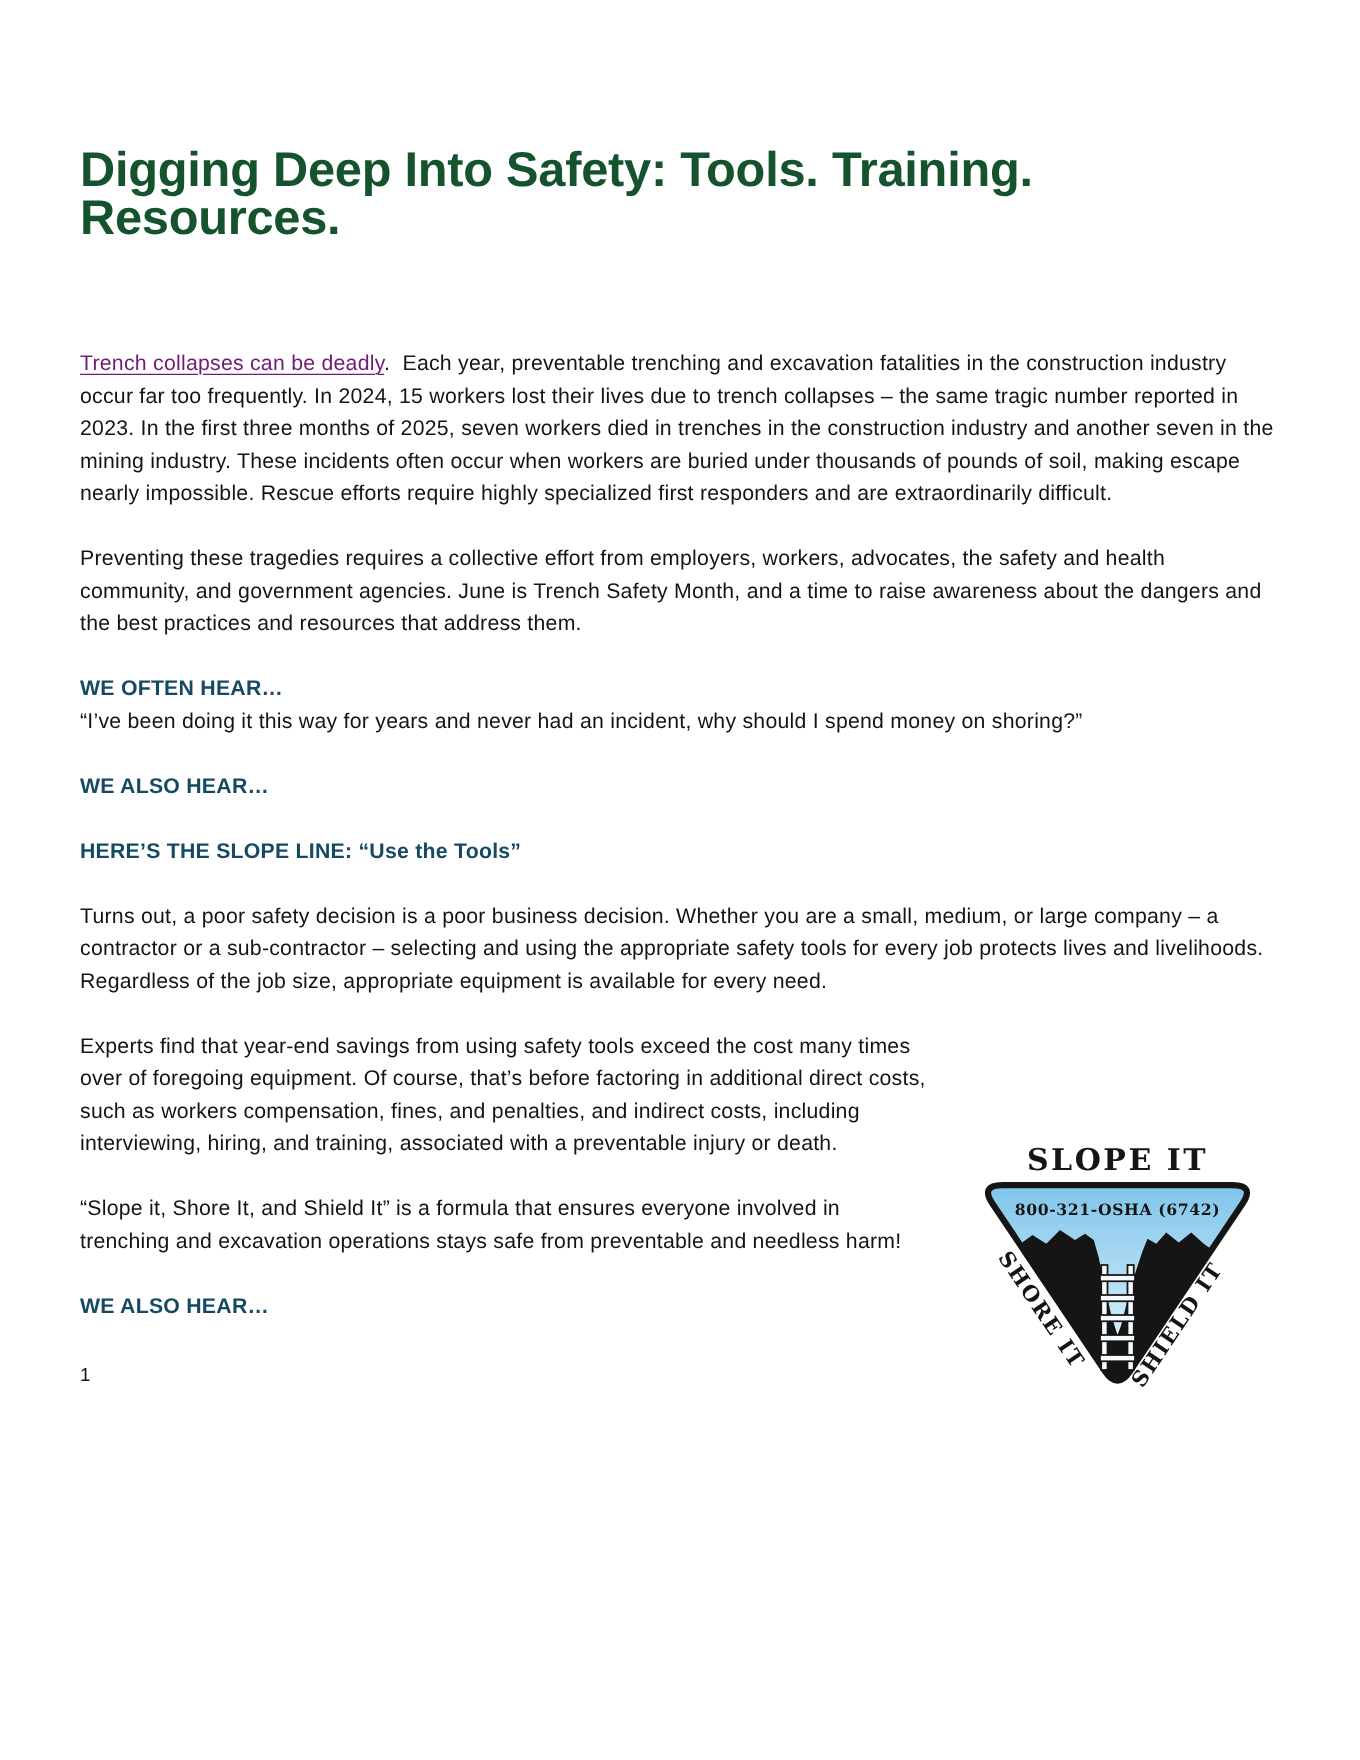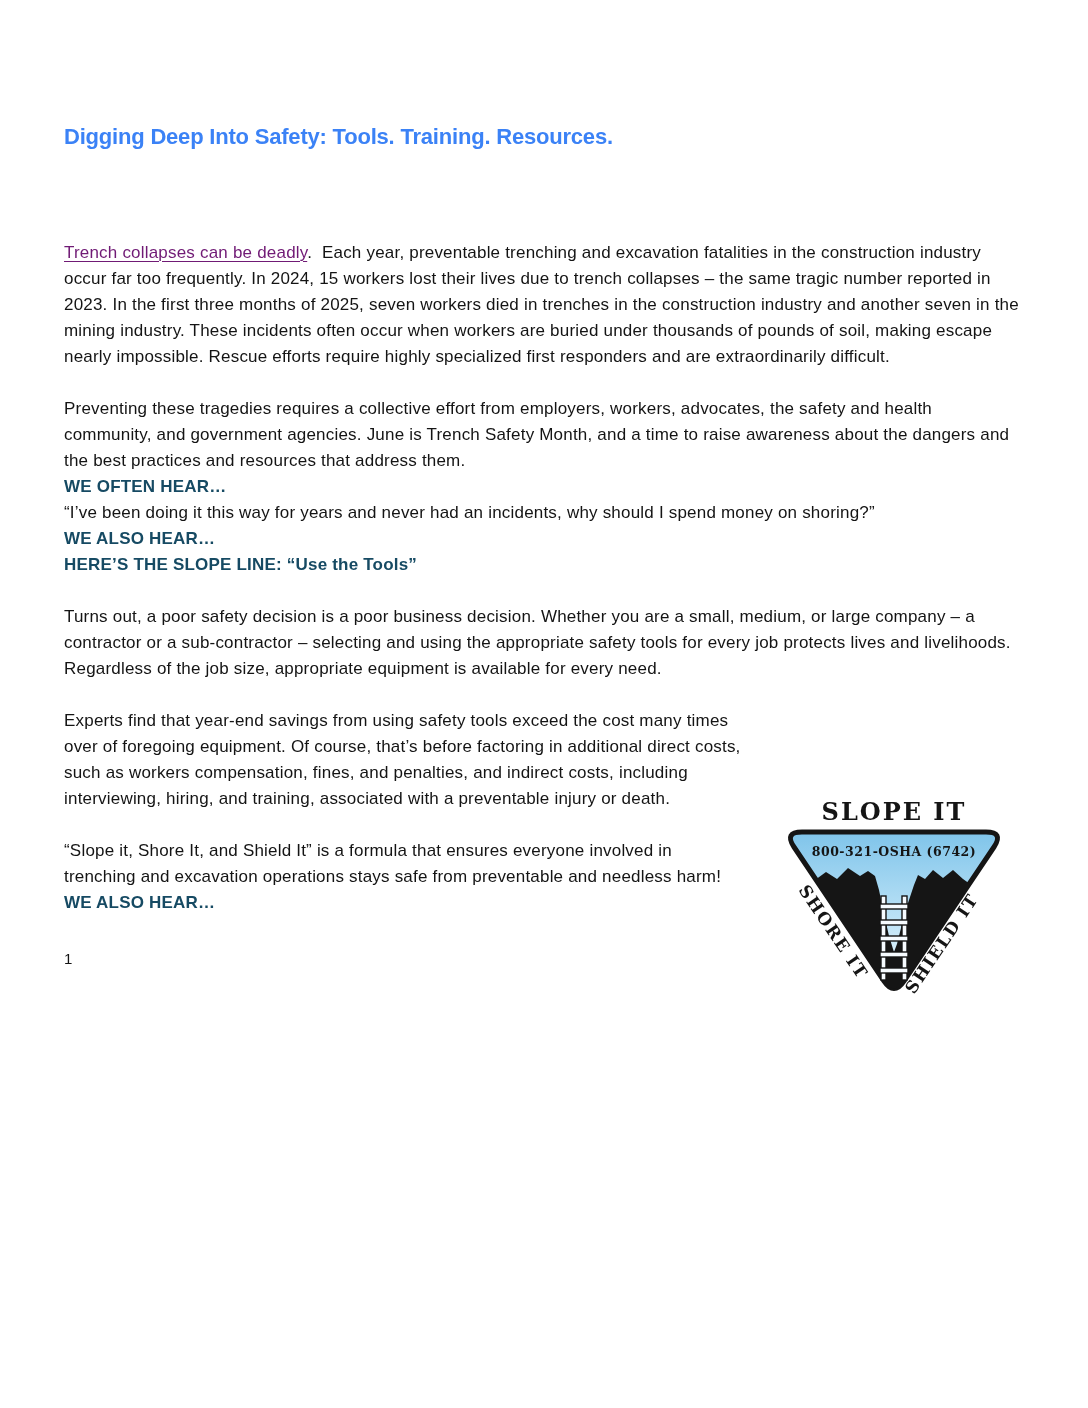--- a/index.html
+++ b/index.html
@@ -11,35 +11,35 @@
     background: #ffffff;
     overflow: hidden;
     font-family: "Liberation Sans", "DejaVu Sans", sans-serif;
     color: #141414;
   }
   .content {
     padding: 0 64px;
   }
   h1.doc-title {
     margin: 118px 0 84px 0;
-    font-size: 22px;
+    font-size: 39px;
     line-height: 38px;
     font-weight: 600;
     letter-spacing: -0.2px;
-    color: #3b82f6;
+    color: #14532d;
   }
   p.body-text {
     margin: 26px 0 0 0;
     font-size: 17px;
     line-height: 26px;
     letter-spacing: 0.2px;
     color: #141414;
   }
   p.first { margin-top: 0; }
-  .section { }
+  .section { margin-top: 26px; }
   h3.sec-heading {
     margin: 0;
     font-size: 17px;
     line-height: 26px;
     letter-spacing: 0.2px;
     font-weight: 700;
     color: #164A63;
   }
   p.quote {
     margin: 0;
@@ -79,21 +79,21 @@
   <div class="content">
 
     <h1 class="doc-title">Digging Deep Into Safety: Tools. Training. Resources.</h1>
 
     <p class="body-text first"><a class="doc-link">Trench collapses can be deadly</a><span>.&nbsp; Each year, preventable trenching and excavation fatalities in the construction industry occur far too frequently. In 2024, 15 workers lost their lives due to trench collapses – the same tragic number reported in 2023. In the first three months of 2025, seven workers died in trenches in the construction industry and another seven in the mining industry. These incidents often occur when workers are buried under thousands of pounds of soil, making escape nearly impossible. Rescue efforts require highly specialized first responders and are extraordinarily difficult.</span></p>
 
     <p class="body-text">Preventing these tragedies requires a collective effort from employers, workers, advocates, the safety and health community, and government agencies. June is Trench Safety Month, and a time to raise awareness about the dangers and the best practices and resources that address them.</p>
 
     <div class="section">
       <h3 class="sec-heading">WE OFTEN HEAR…</h3>
-      <p class="quote">“I’ve been doing it this way for years and never had an incidents, why should I spend money on shoring?”</p>
+      <p class="quote">“I’ve been doing it this way for years and never had an incident, why should I spend money on shoring?”</p>
     </div>
 
     <div class="section">
       <h3 class="sec-heading">WE ALSO HEAR…</h3>
     </div>
 
     <div class="section">
       <h3 class="sec-heading">HERE’S THE SLOPE LINE: “Use the Tools”</h3>
     </div>
 

